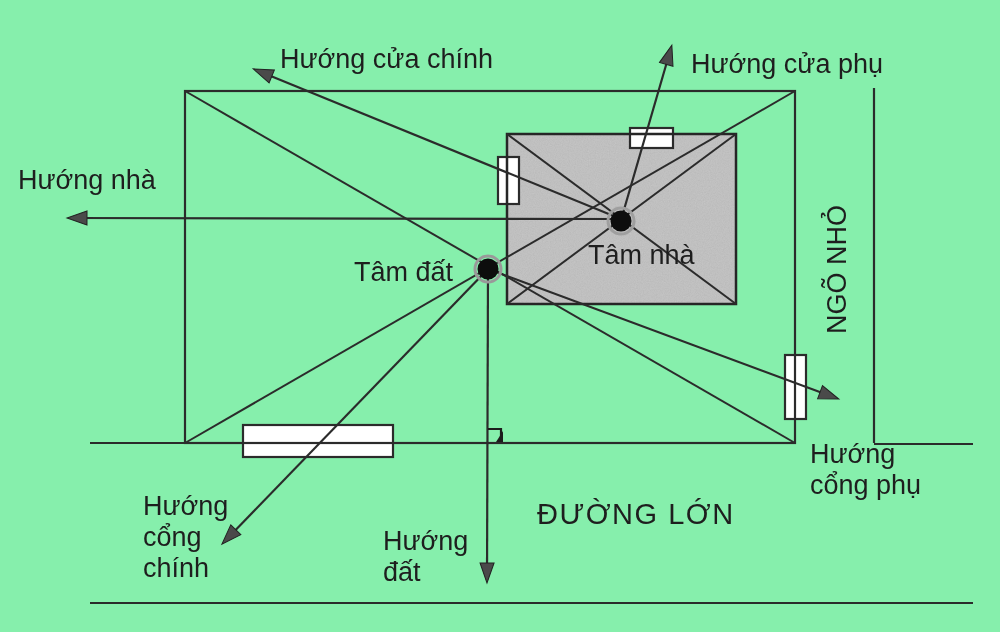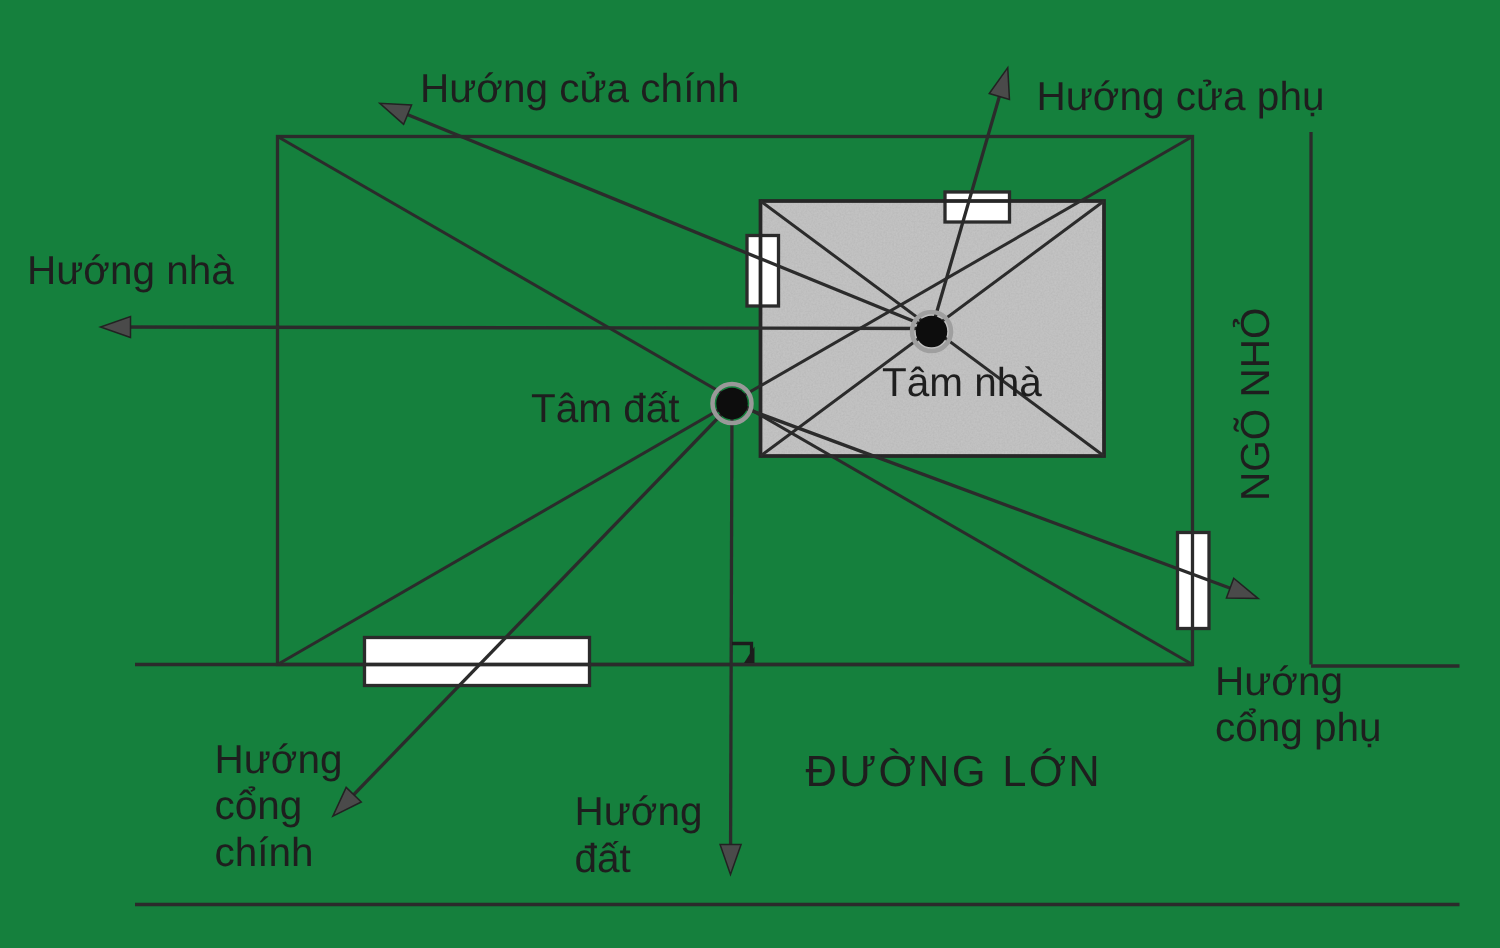--- a/index.html
+++ b/index.html
@@ -1,20 +1,20 @@
 <!DOCTYPE html>
 <html><head>
 <meta charset="utf-8">
 <style>
   html, body { margin: 0; padding: 0; background: #ffffff; }
   .stage {
     position: relative;
     width: 1000px;
     height: 632px;
-    background: #15803d;
+    background: #86efac;
     overflow: hidden;
   }
   svg { display: block; }
   .lbl {
     font-family: "Liberation Sans", "DejaVu Sans", sans-serif;
     fill: #1e1e1e;
     font-size: 27px;
   }
   .lbl-big {
     font-family: "Liberation Sans", "DejaVu Sans", sans-serif;

